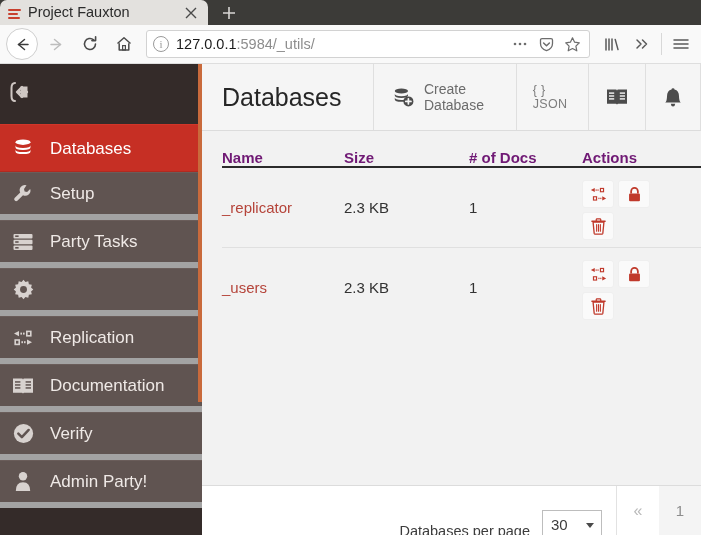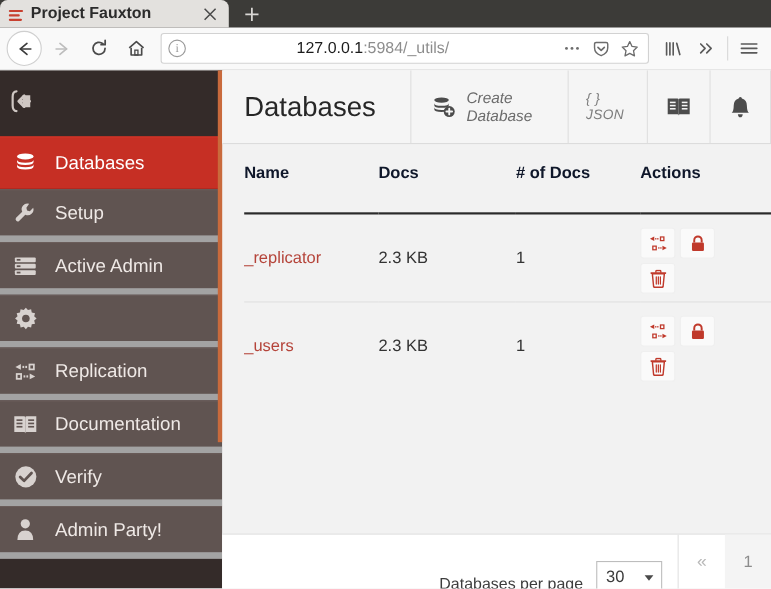--- a/index.html
+++ b/index.html
@@ -12,21 +12,20 @@
 
   
   .browser { width: 701px; height: 535px; position: relative; }
 
   .tabbar {
     height: 25px;
     background: #3c3b38;
     position: relative;
     display: flex;
     align-items: flex-end;
-    font-weight: bold;
   }
   .tab {
     position: relative;
     width: 208px;
     height: 25px;
     background: #e3e1de;
     border-radius: 7px 7px 0 0;
     display: flex;
     align-items: center;
     padding: 0 8px;
@@ -118,21 +117,20 @@
     display: flex; align-items: center; justify-content: center;
     flex: 0 0 16px;
   }
   .url-text {
     flex: 1;
     font-size: 14.5px;
     color: #8d8d8d;
     white-space: nowrap;
     overflow: hidden;
     min-width: 0;
-    text-align: center;
   }
   .url-text .host { color: #1b1b1b; }
   .url-icons { display: flex; align-items: center; gap: 4px; flex: 0 0 auto; }
   .url-icons .ic {
     width: 22px; height: 22px;
     display: flex; align-items: center; justify-content: center;
     color: #6d6d6d;
   }
   .toolbar-right { display: flex; align-items: center; gap: 2px; flex: 0 0 auto; }
   .toolbar-right .ic {
@@ -224,38 +222,37 @@
     border-right: 1px solid #dfdfdf;
   }
   .hdr-btn {
     display: flex;
     align-items: center;
     gap: 10px;
     padding: 0 18px;
     border-right: 1px solid #dfdfdf;
     color: #6b6b6b;
     font-size: 14px;
-    font-style: italic;
   }
   .hdr-btn.icon-only { padding: 0 16px; }
   .hdr-icon { color: #4c4c4c; display: flex; align-items: center; }
   .json-txt { color: #7d7d7d; font-size: 12.5px; letter-spacing: .3px; }
 
   .table-wrap {
     flex: 1;
     padding: 0 0 0 20px;
     overflow: hidden;
   }
   table { width: 100%; border-collapse: collapse; }
   thead th {
     text-align: left;
     font-size: 15px;
-    color: #0f172a;
+    color: #701a75;
     font-weight: bold;
-    padding: 18px 0 27px 0;
+    padding: 18px 0 0 0;
     border-bottom: 2px solid #2b2b2b;
   }
   th.col-name  { width: 122px; }
   th.col-size  { width: 125px; }
   th.col-docs  { width: 113px; margin-left: 36px; }
   th.col-act   { width: auto; }
   tbody td {
     padding: 0;
     border-bottom: 1px solid #e0e0e0;
     font-size: 15px;
@@ -471,21 +468,21 @@
         <span class="nav-icon">
           <svg width="22" height="20" viewBox="0 0 22 20" aria-hidden="true">
             <rect x="1.5" y="2" width="19" height="4.4" rx="1" fill="currentColor"></rect>
             <rect x="1.5" y="7.8" width="19" height="4.4" rx="1" fill="currentColor"></rect>
             <rect x="1.5" y="13.6" width="19" height="4.4" rx="1" fill="currentColor"></rect>
             <rect x="3.2" y="3.4" width="3.4" height="1.6" fill="#605451"></rect>
             <rect x="3.2" y="9.2" width="3.4" height="1.6" fill="#605451"></rect>
             <rect x="3.2" y="15" width="3.4" height="1.6" fill="#605451"></rect>
           </svg>
         </span>
-        <span class="nav-label">Active Admin</span>
+        <span class="nav-label">Party Tasks</span>
       </div>
 
       <div class="nav-item">
         <span class="nav-icon">
           <svg width="23" height="23" viewBox="0 0 24 24" aria-hidden="true">
             <path d="M12 1.8 L14 4.1 L17 3.3 L17.6 6.4 L20.7 7 L19.9 10 L22.2 12 L19.9 14 L20.7 17 L17.6 17.6 L17 20.7 L14 19.9 L12 22.2 L10 19.9 L7 20.7 L6.4 17.6 L3.3 17 L4.1 14 L1.8 12 L4.1 10 L3.3 7 L6.4 6.4 L7 3.3 L10 4.1 Z" fill="currentColor"></path>
             <circle cx="12" cy="12" r="3.6" fill="#605451"></circle>
           </svg>
         </span>
       </div>
@@ -588,21 +585,21 @@
             </svg>
           </span>
         </div>
       </div>
 
       <div class="table-wrap">
         <table>
           <thead>
             <tr>
               <th class="col-name">Name</th>
-              <th class="col-size">Docs</th>
+              <th class="col-size">Size</th>
               <th class="col-docs"># of Docs</th>
               <th class="col-act">Actions</th>
             </tr>
           </thead>
           <tbody>
             <tr>
               <td><a class="db-link" href="#">_replicator</a></td>
               <td>2.3 KB</td>
               <td>1</td>
               <td class="actions-cell">

